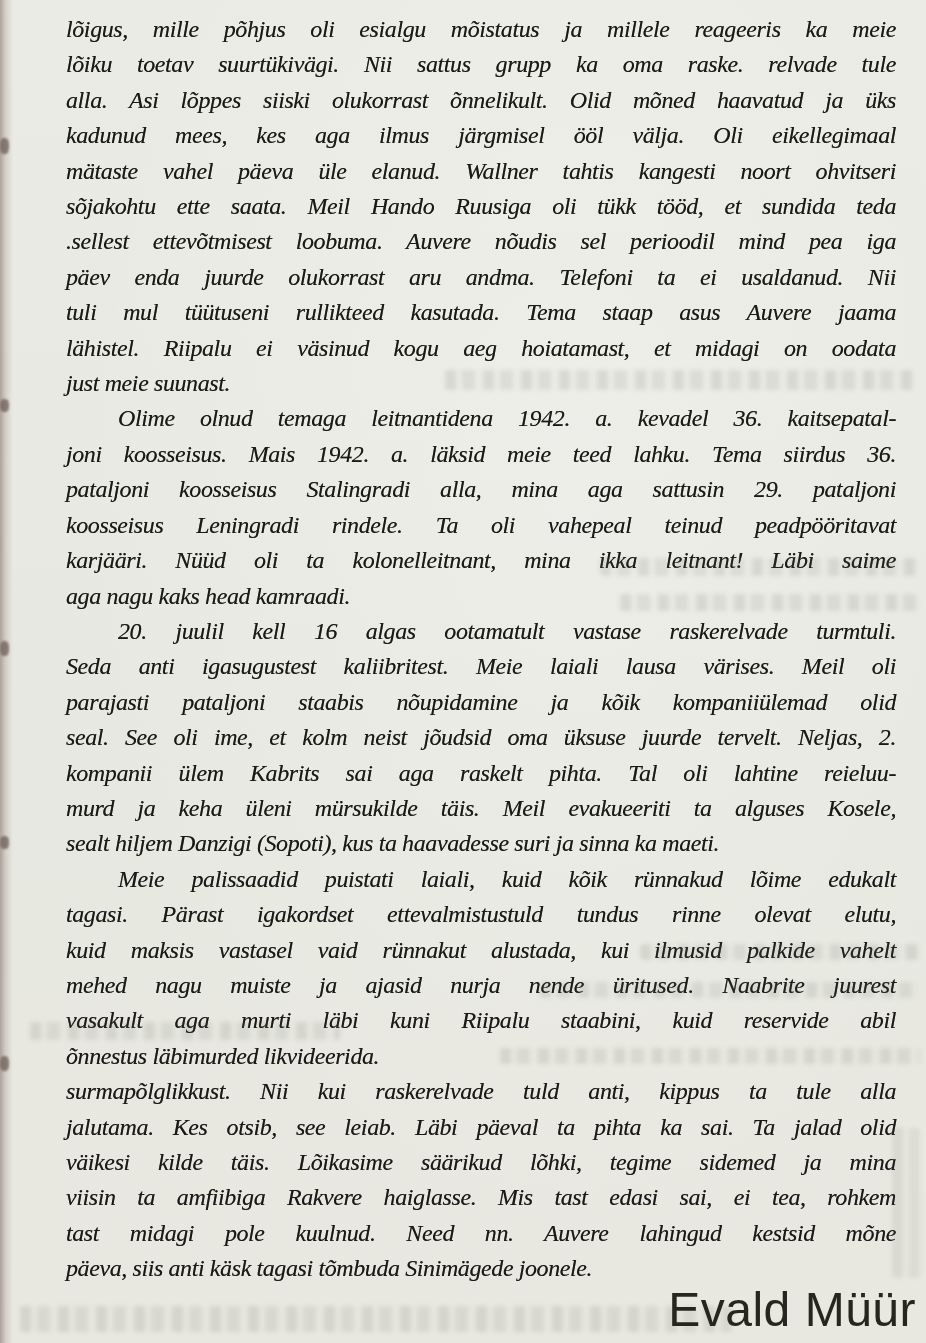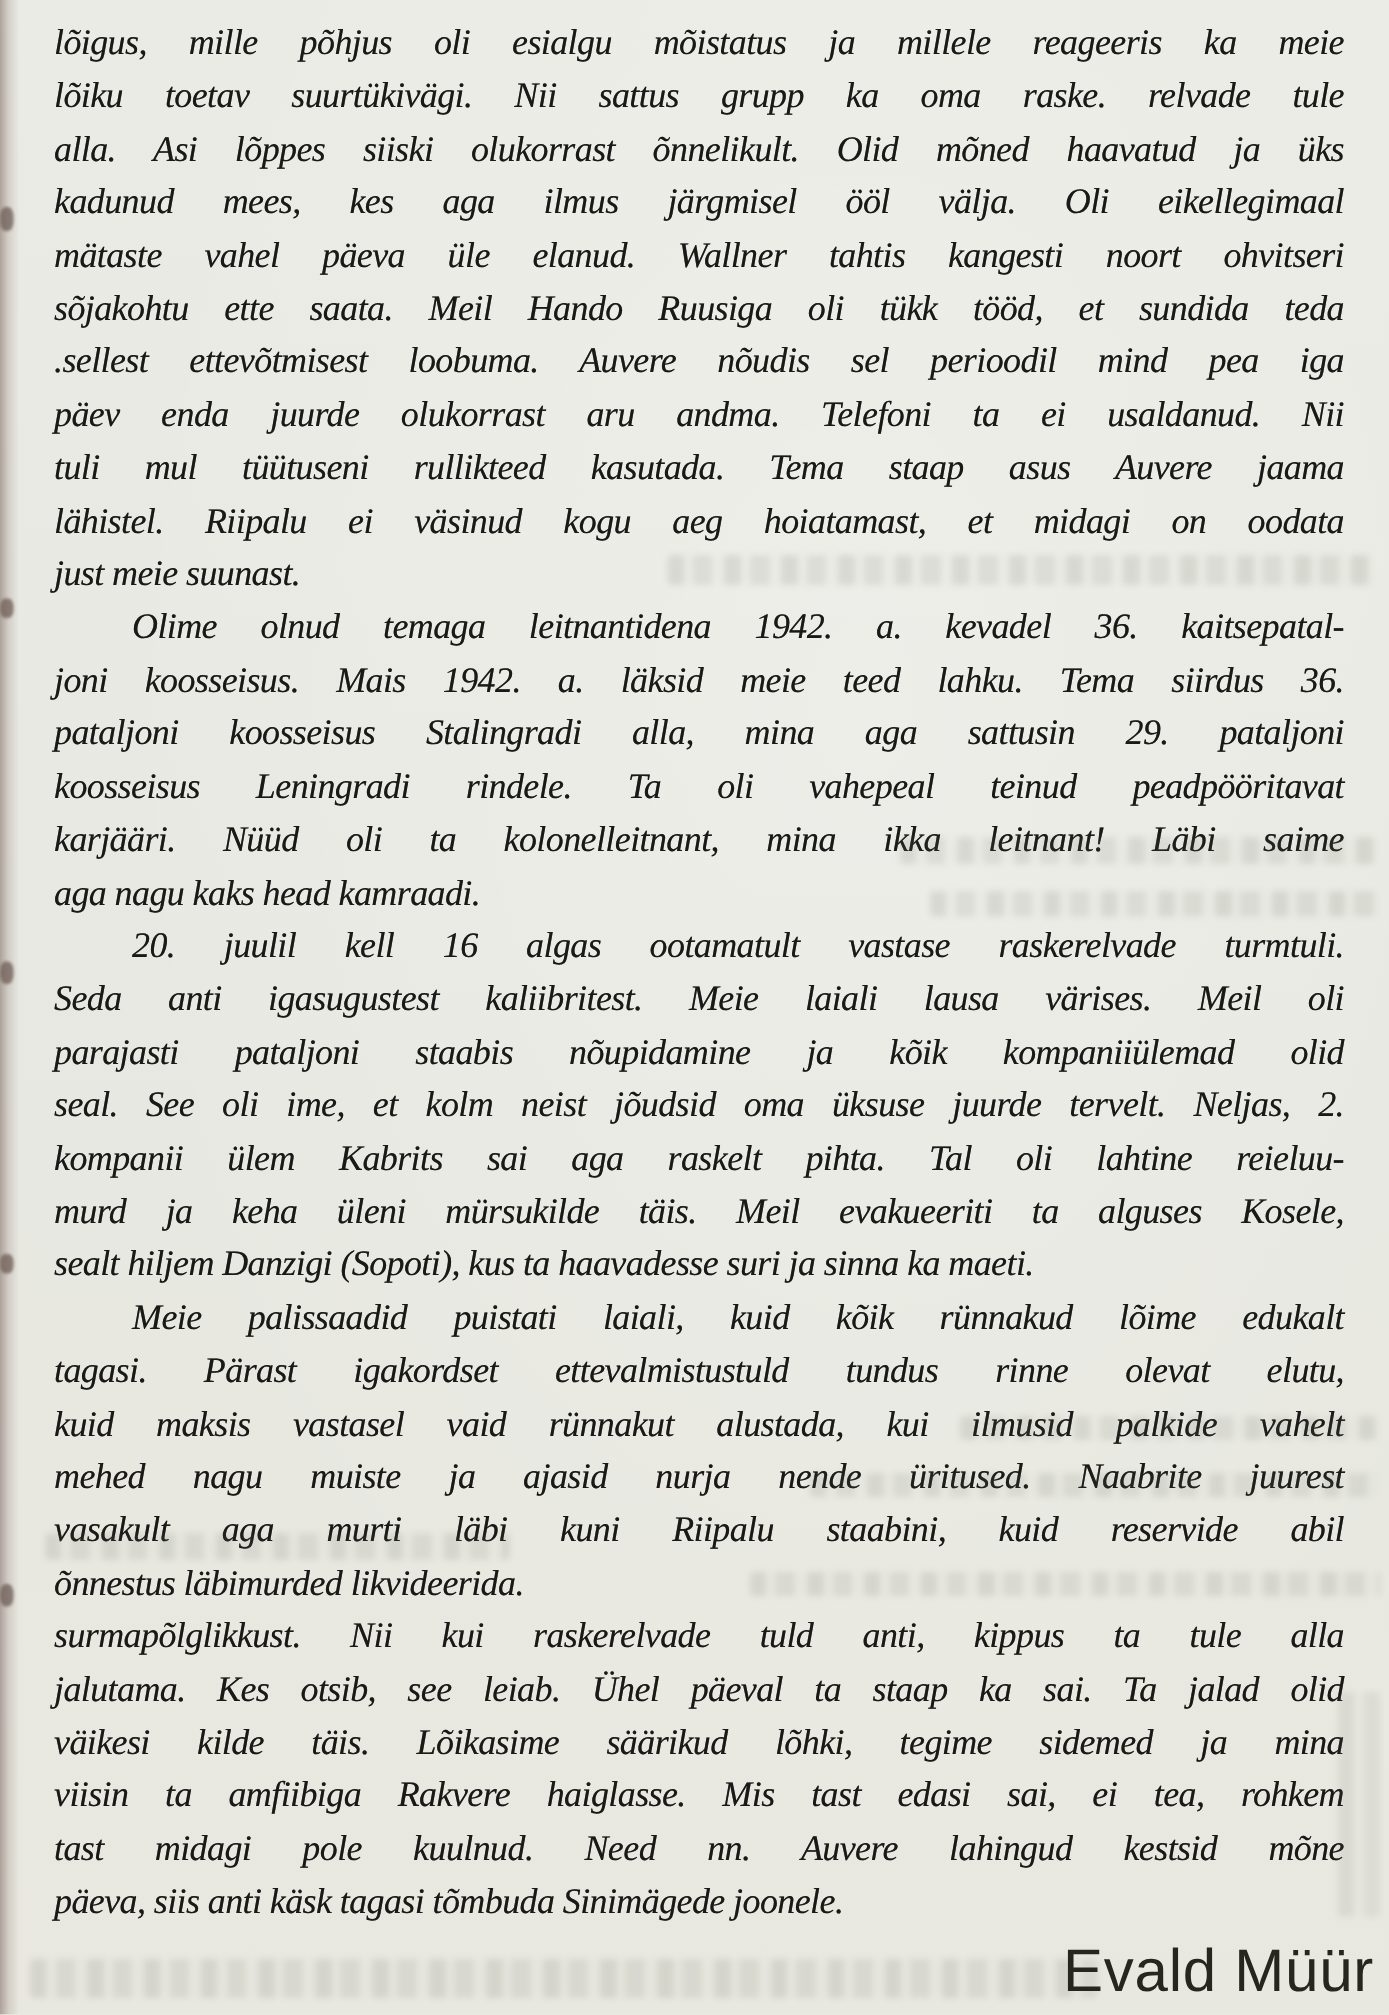--- a/index.html
+++ b/index.html
@@ -36,20 +36,21 @@
   .line{
     font-style:italic;
     font-size:24px;
     line-height:35.4px;
     letter-spacing:-0.4px;
     color:#191917;
     text-align:justify;
     text-align-last:justify;
     white-space:normal;
     text-shadow:0 0 0.4px rgba(25,25,23,0.6);
+    margin-left:30px;
   }
   .line.end{text-align:left;text-align-last:left;font-style:italic;}
   .line.indent{text-indent:52px;}
 
   
   .ghost{
     position:absolute;
     background:repeating-linear-gradient(90deg,
       rgba(108,112,98,0.40) 0 11px, rgba(108,112,98,0.05) 11px 17px,
       rgba(108,112,98,0.33) 17px 30px, rgba(108,112,98,0.04) 30px 38px);
@@ -65,21 +66,21 @@
   .g6{top:1022px;left:30px;width:310px;height:18px;}
   .g7{top:1048px;left:500px;width:420px;height:16px;}
   .g8{top:1306px;left:20px;width:712px;height:26px;}
   .g9{top:1128px;left:892px;width:28px;height:150px;opacity:.3;}
 
   .signature{
     position:absolute;
     right:10px;bottom:6px;
     font-family:"Liberation Sans", sans-serif;
     font-style:normal;
-    font-size:40px;
+    font-size:48px;
     letter-spacing:0.5px;
     color:#26261f;
   }
 </style>
 </head>
 <body>
 
 <div class="page">
   <div class="edge-left"></div>
   <div class="speck s1"></div>
@@ -113,21 +114,21 @@
       <div class="line">kompanii ülem Kabrits sai aga raskelt pihta. Tal oli lahtine reieluu-</div>
       <div class="line">murd ja keha üleni mürsukilde täis. Meil evakueeriti ta alguses Kosele,</div>
       <div class="line end">sealt hiljem Danzigi (Sopoti), kus ta haavadesse suri ja sinna ka maeti.</div>
       <div class="line indent">Meie palissaadid puistati laiali, kuid kõik rünnakud lõime edukalt</div>
       <div class="line">tagasi. Pärast igakordset ettevalmistustuld tundus rinne olevat elutu,</div>
       <div class="line">kuid maksis vastasel vaid rünnakut alustada, kui ilmusid palkide vahelt</div>
       <div class="line">mehed nagu muiste ja ajasid nurja nende üritused. Naabrite juurest</div>
       <div class="line">vasakult aga murti läbi kuni Riipalu staabini, kuid reservide abil</div>
       <div class="line end">õnnestus läbimurded likvideerida.</div>
       <div class="line">surmapõlglikkust. Nii kui raskerelvade tuld anti, kippus ta tule alla</div>
-      <div class="line">jalutama. Kes otsib, see leiab. Ühel päeval ta staap ka sai. Ta jalad olid</div>
+      <div class="line">jalutama. Kes otsib, see leiab. Läbi päeval ta pihta ka sai. Ta jalad olid</div>
       <div class="line">väikesi kilde täis. Lõikasime säärikud lõhki, tegime sidemed ja mina</div>
       <div class="line">viisin ta amfiibiga Rakvere haiglasse. Mis tast edasi sai, ei tea, rohkem</div>
       <div class="line">tast midagi pole kuulnud. Need nn. Auvere lahingud kestsid mõne</div>
       <div class="line end">päeva, siis anti käsk tagasi tõmbuda Sinimägede joonele.</div>
     </div>
 
   <div class="ghost g1"></div>
   <div class="ghost g2"></div>
   <div class="ghost g3"></div>
   <div class="ghost g4"></div>

